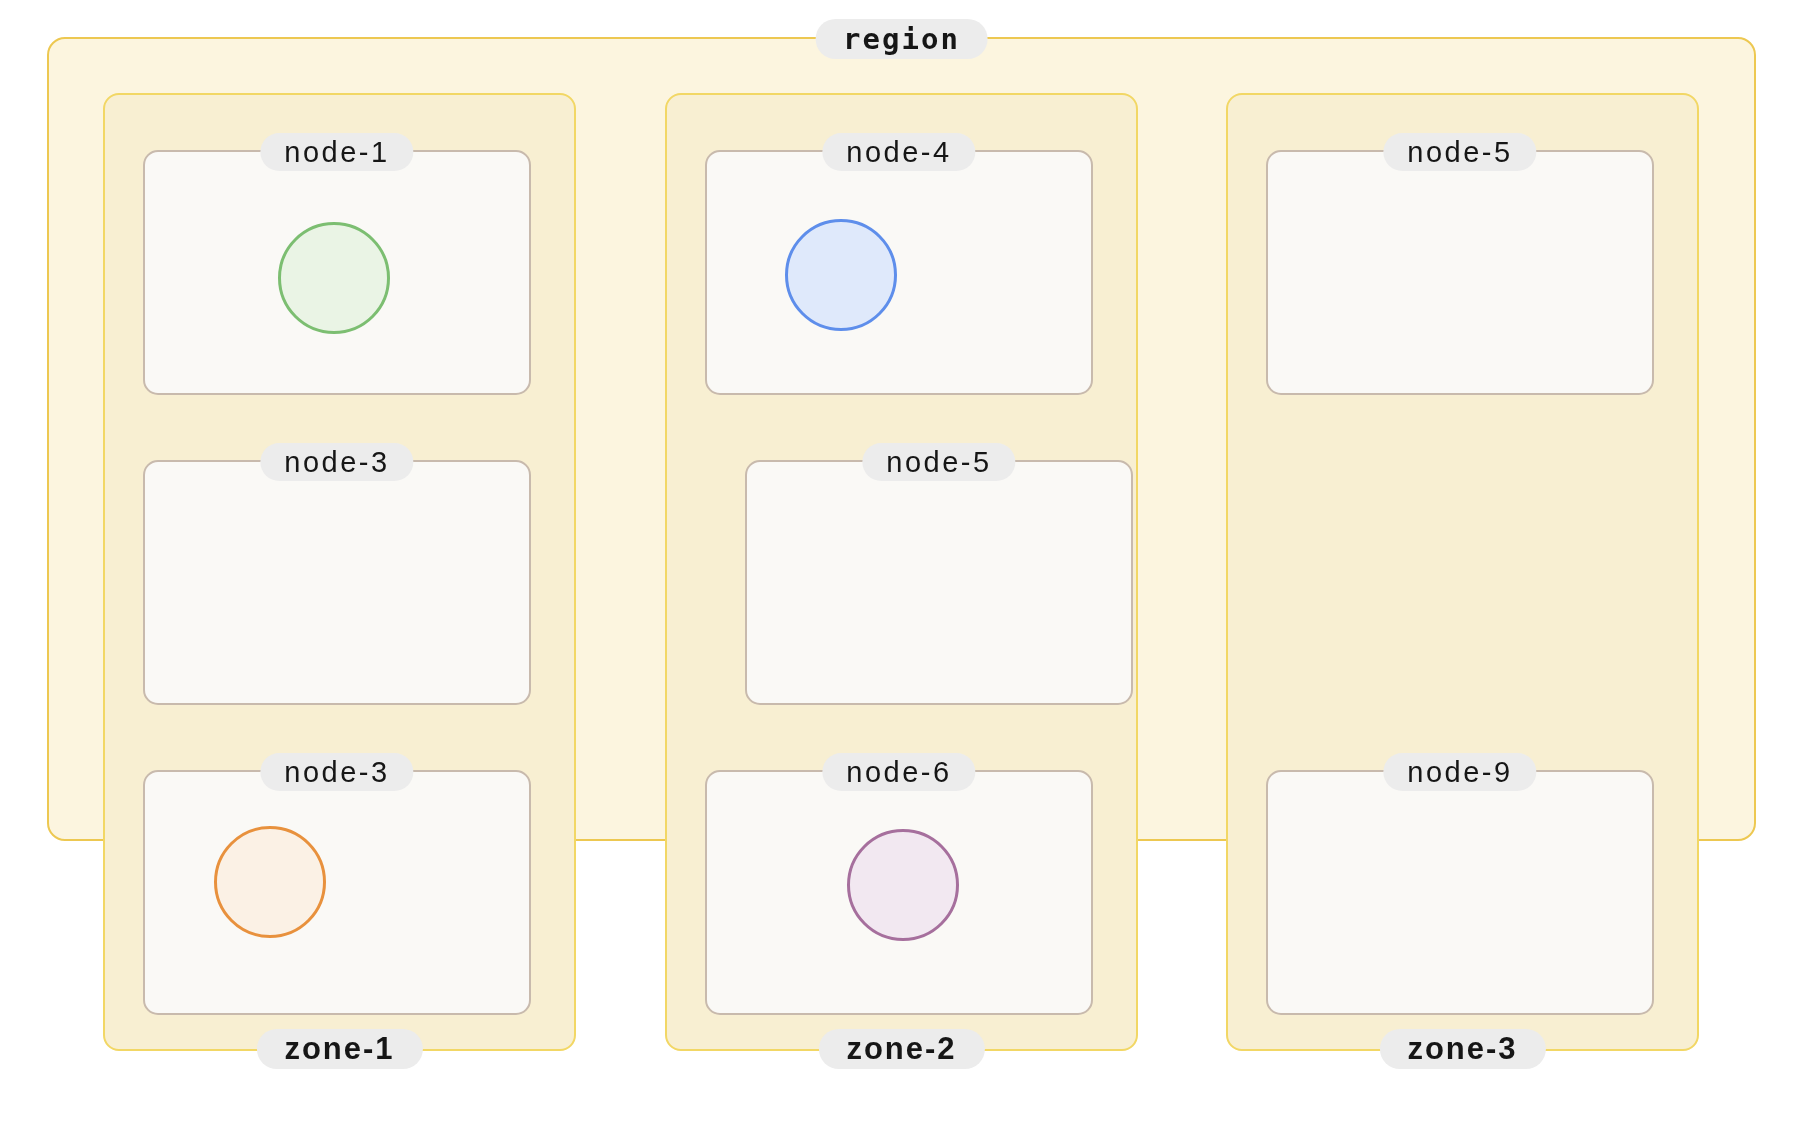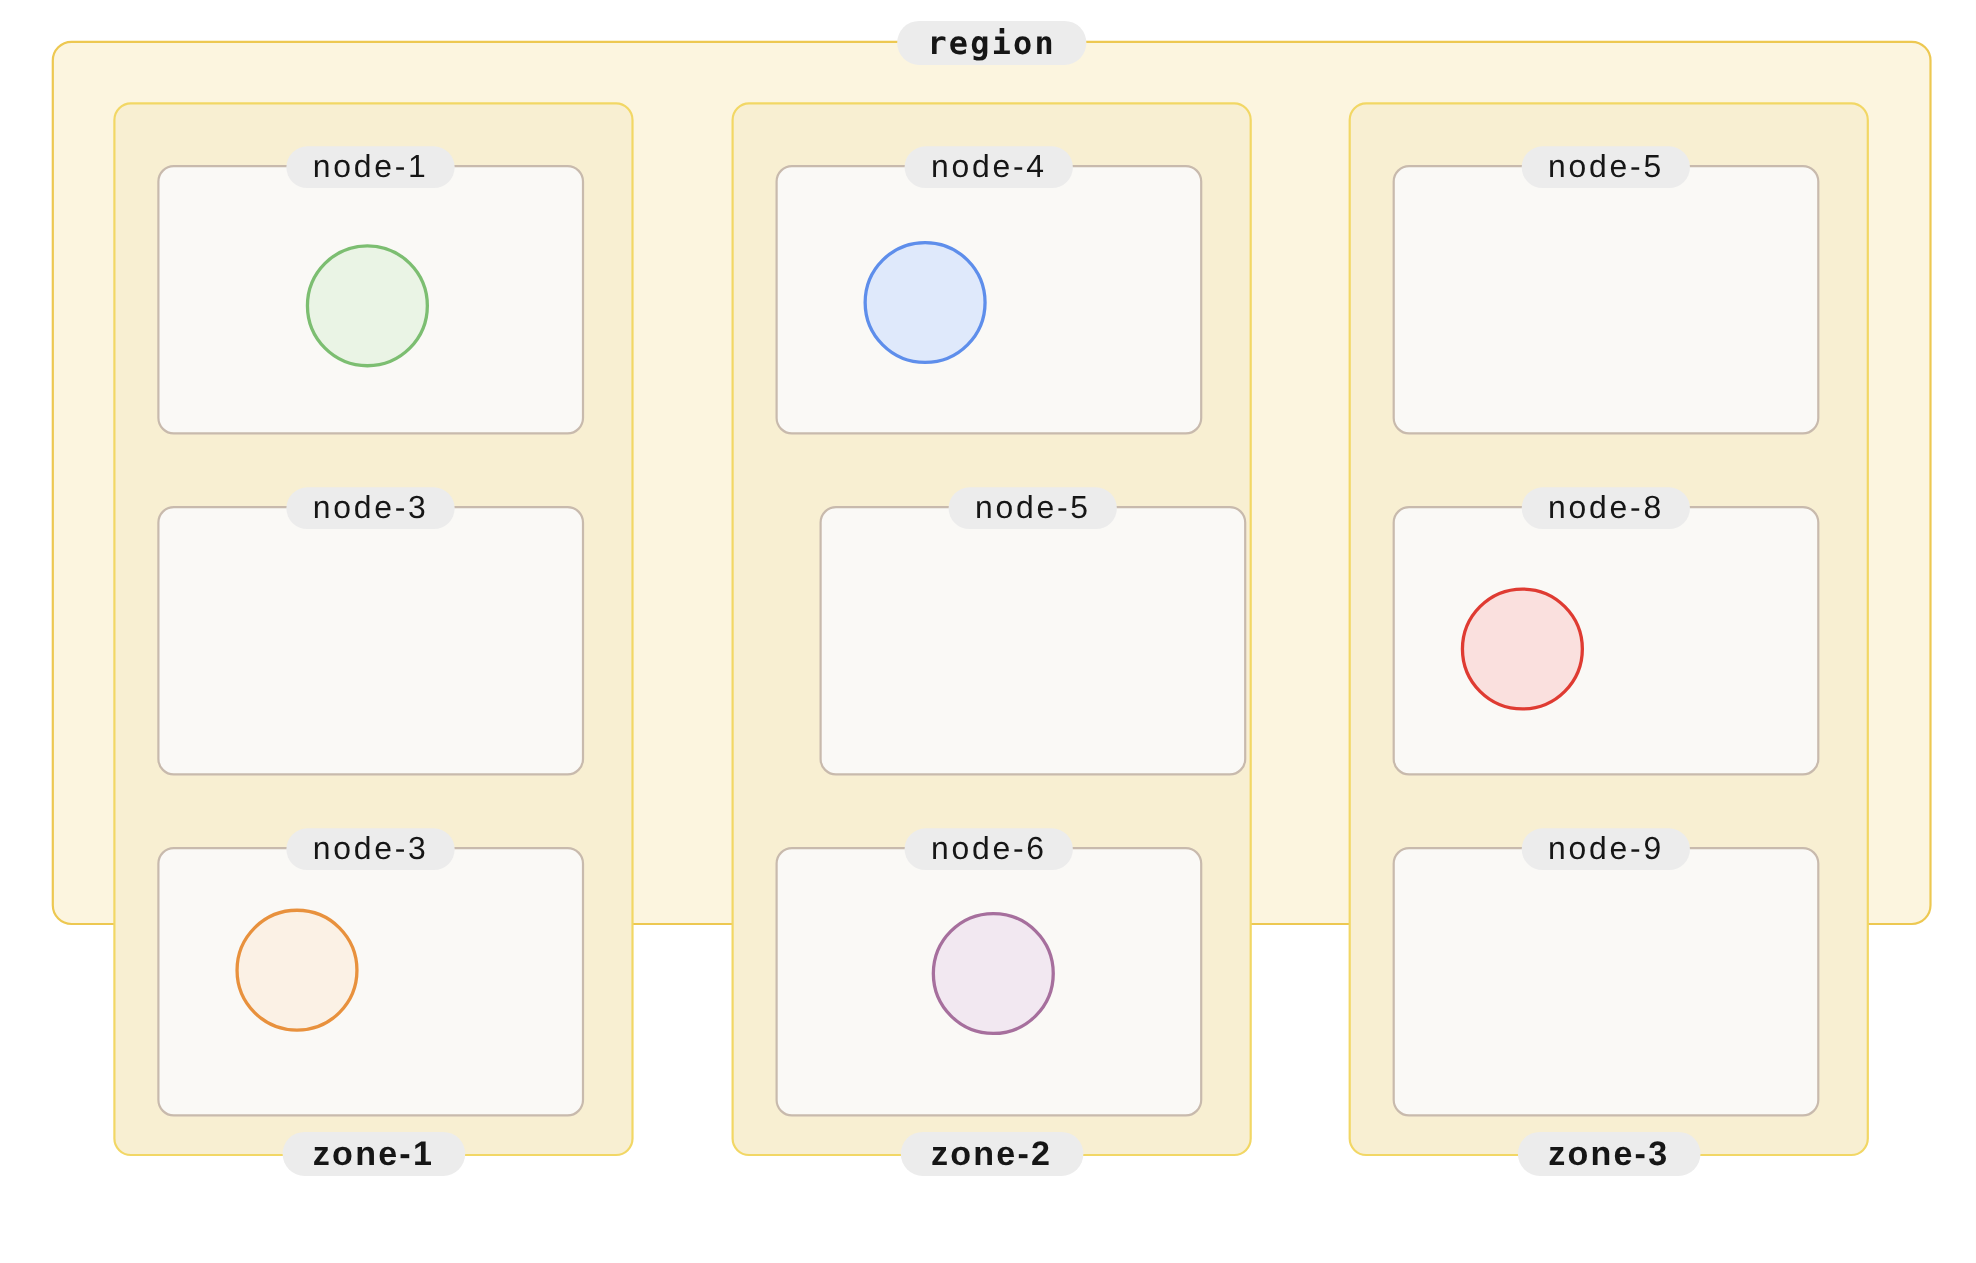--- a/index.html
+++ b/index.html
@@ -123,24 +123,20 @@
           <div class="node" style="top: 675px;">
             <div class="pill node-pill">node-6</div>
             <div class="pod" style="left: 140px; top: 57px; border-color: rgb(166, 111, 157); background: rgb(242, 232, 241);"></div>
           </div>
           <div class="pill zone-pill">zone-2</div>
         </div>
         <div class="zone" style="left: 1177px;">
           <div class="node" style="top: 55px;">
             <div class="pill node-pill">node-5</div>
           </div>
-          <div class="node" style="top: 365px;">
-            <div class="pill node-pill">node-8</div>
-            <div class="pod" style="left: 60px; top: 72px; border-color: rgb(223, 59, 50); background: rgb(250, 224, 222);"></div>
-          </div>
           <div class="node" style="top: 675px;">
             <div class="pill node-pill">node-9</div>
           </div>
           <div class="pill zone-pill">zone-3</div>
         </div>
       </div>
   </div>
 </div>
 
 </body></html>

